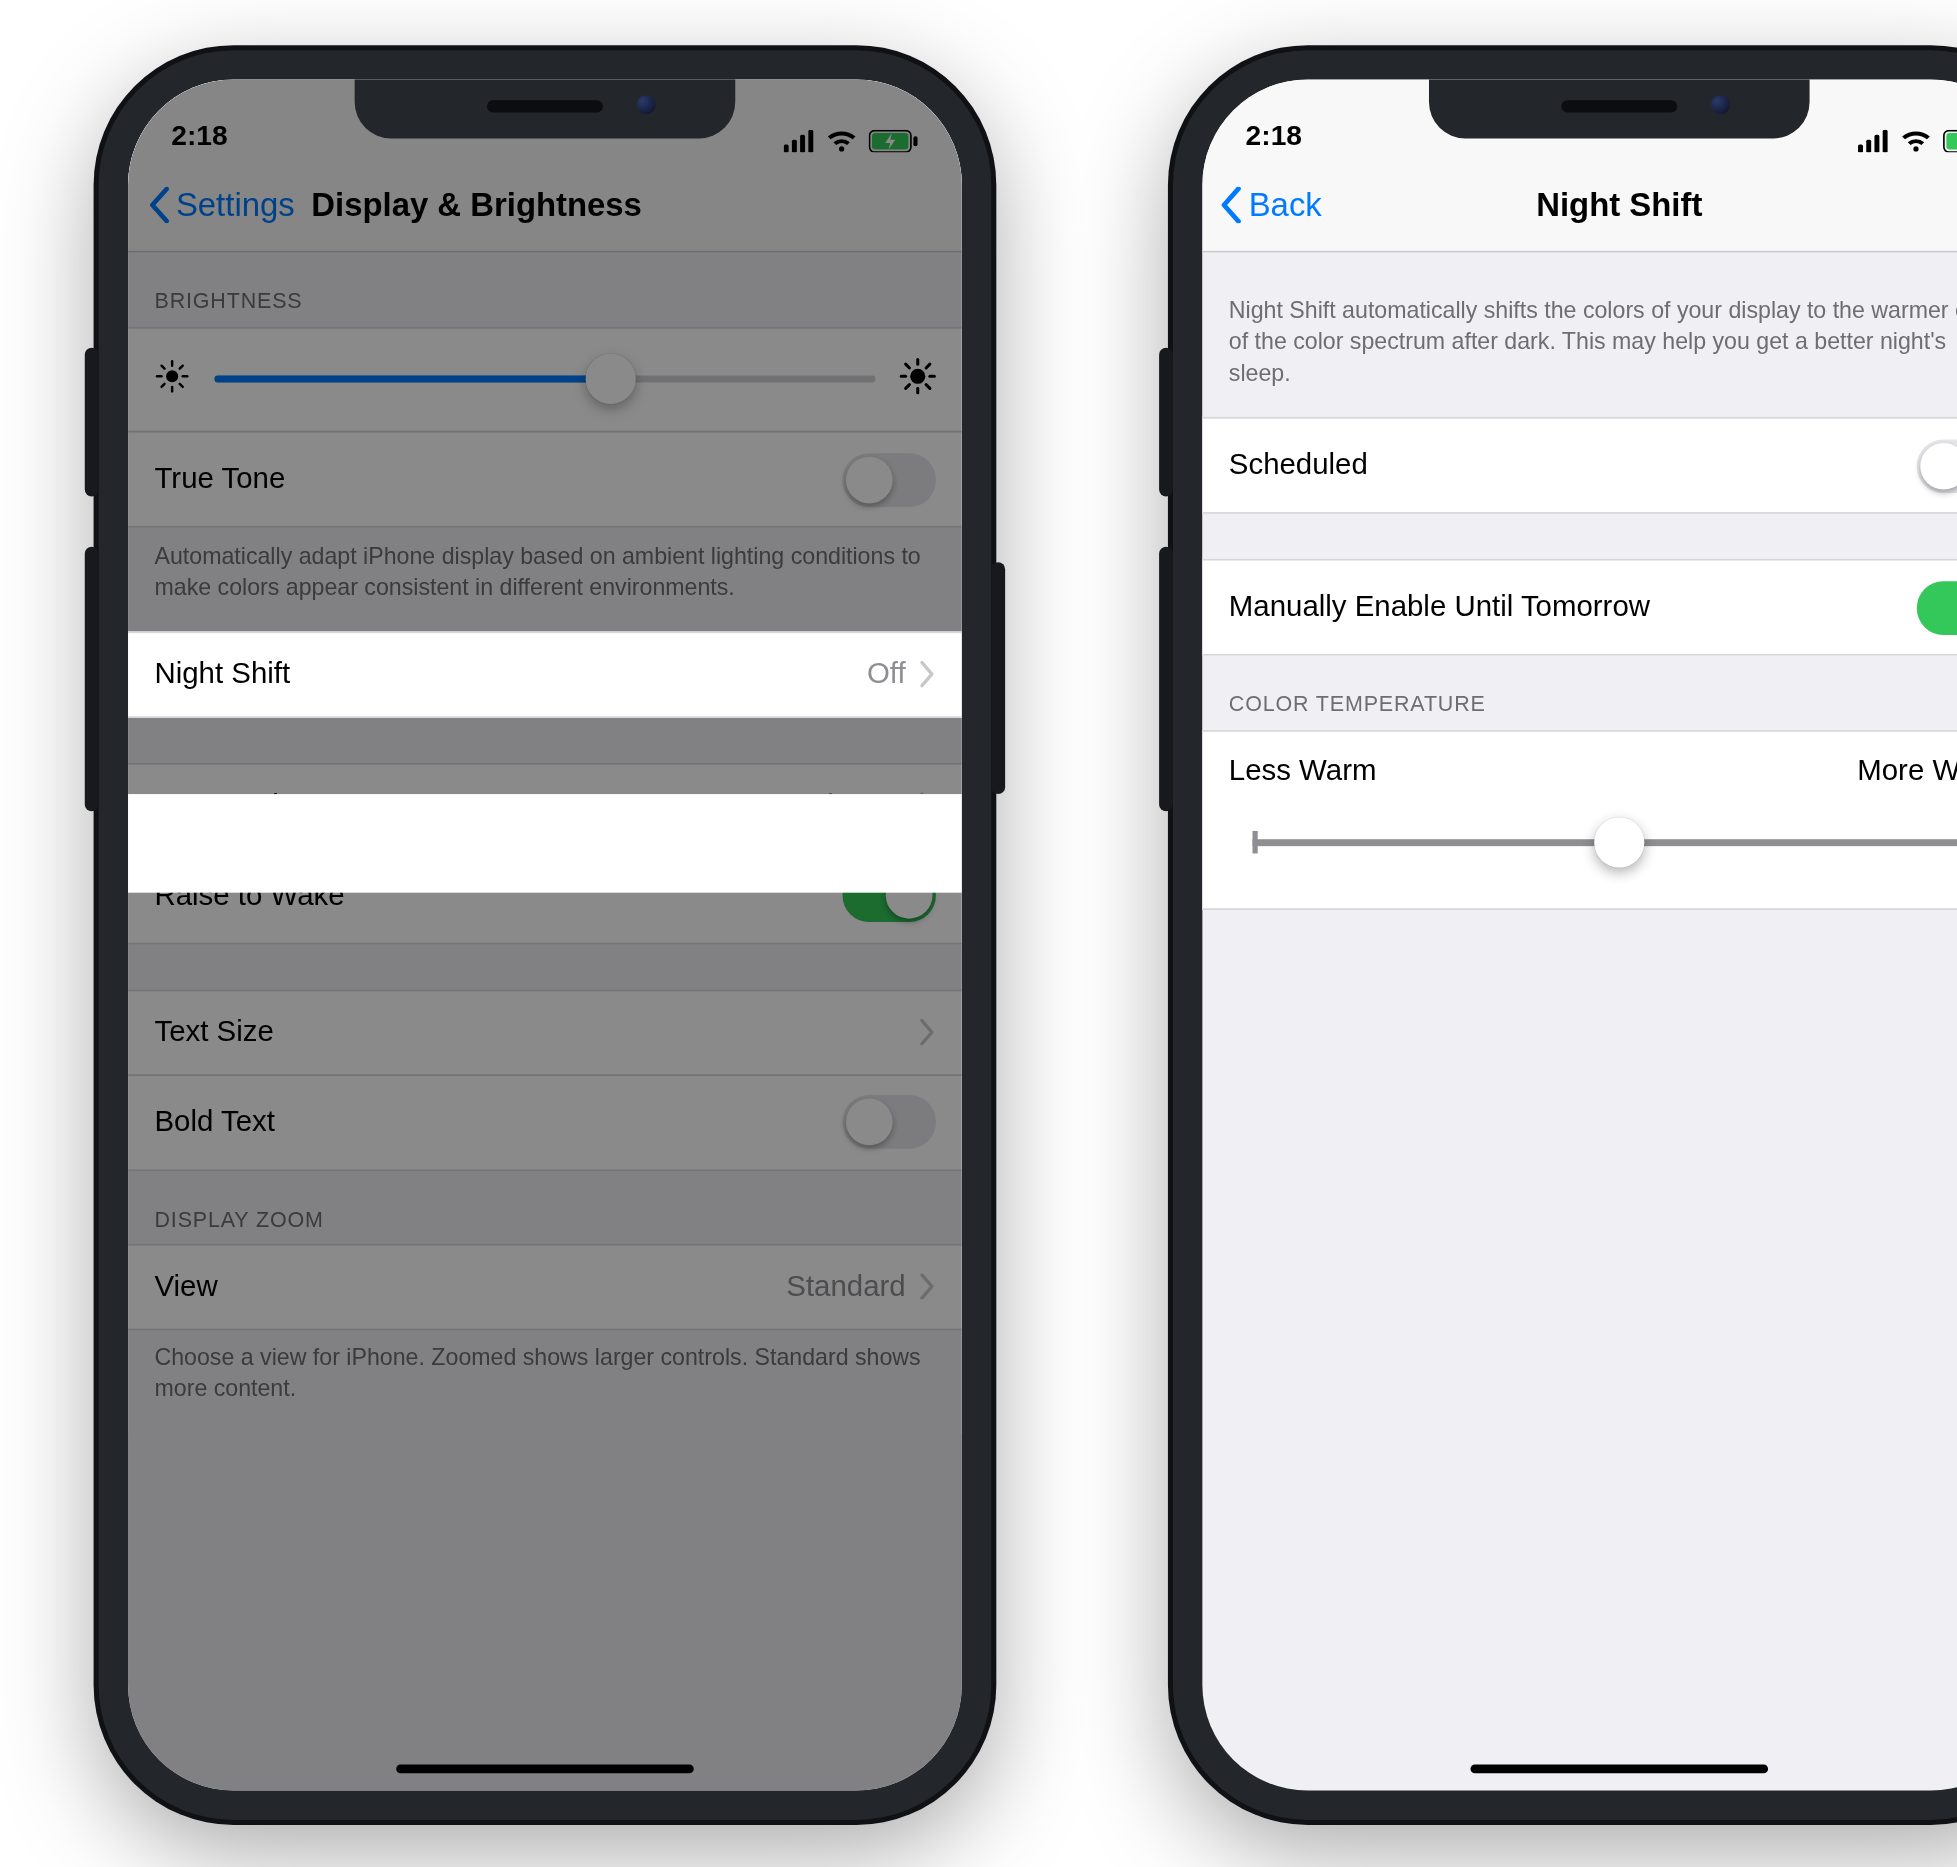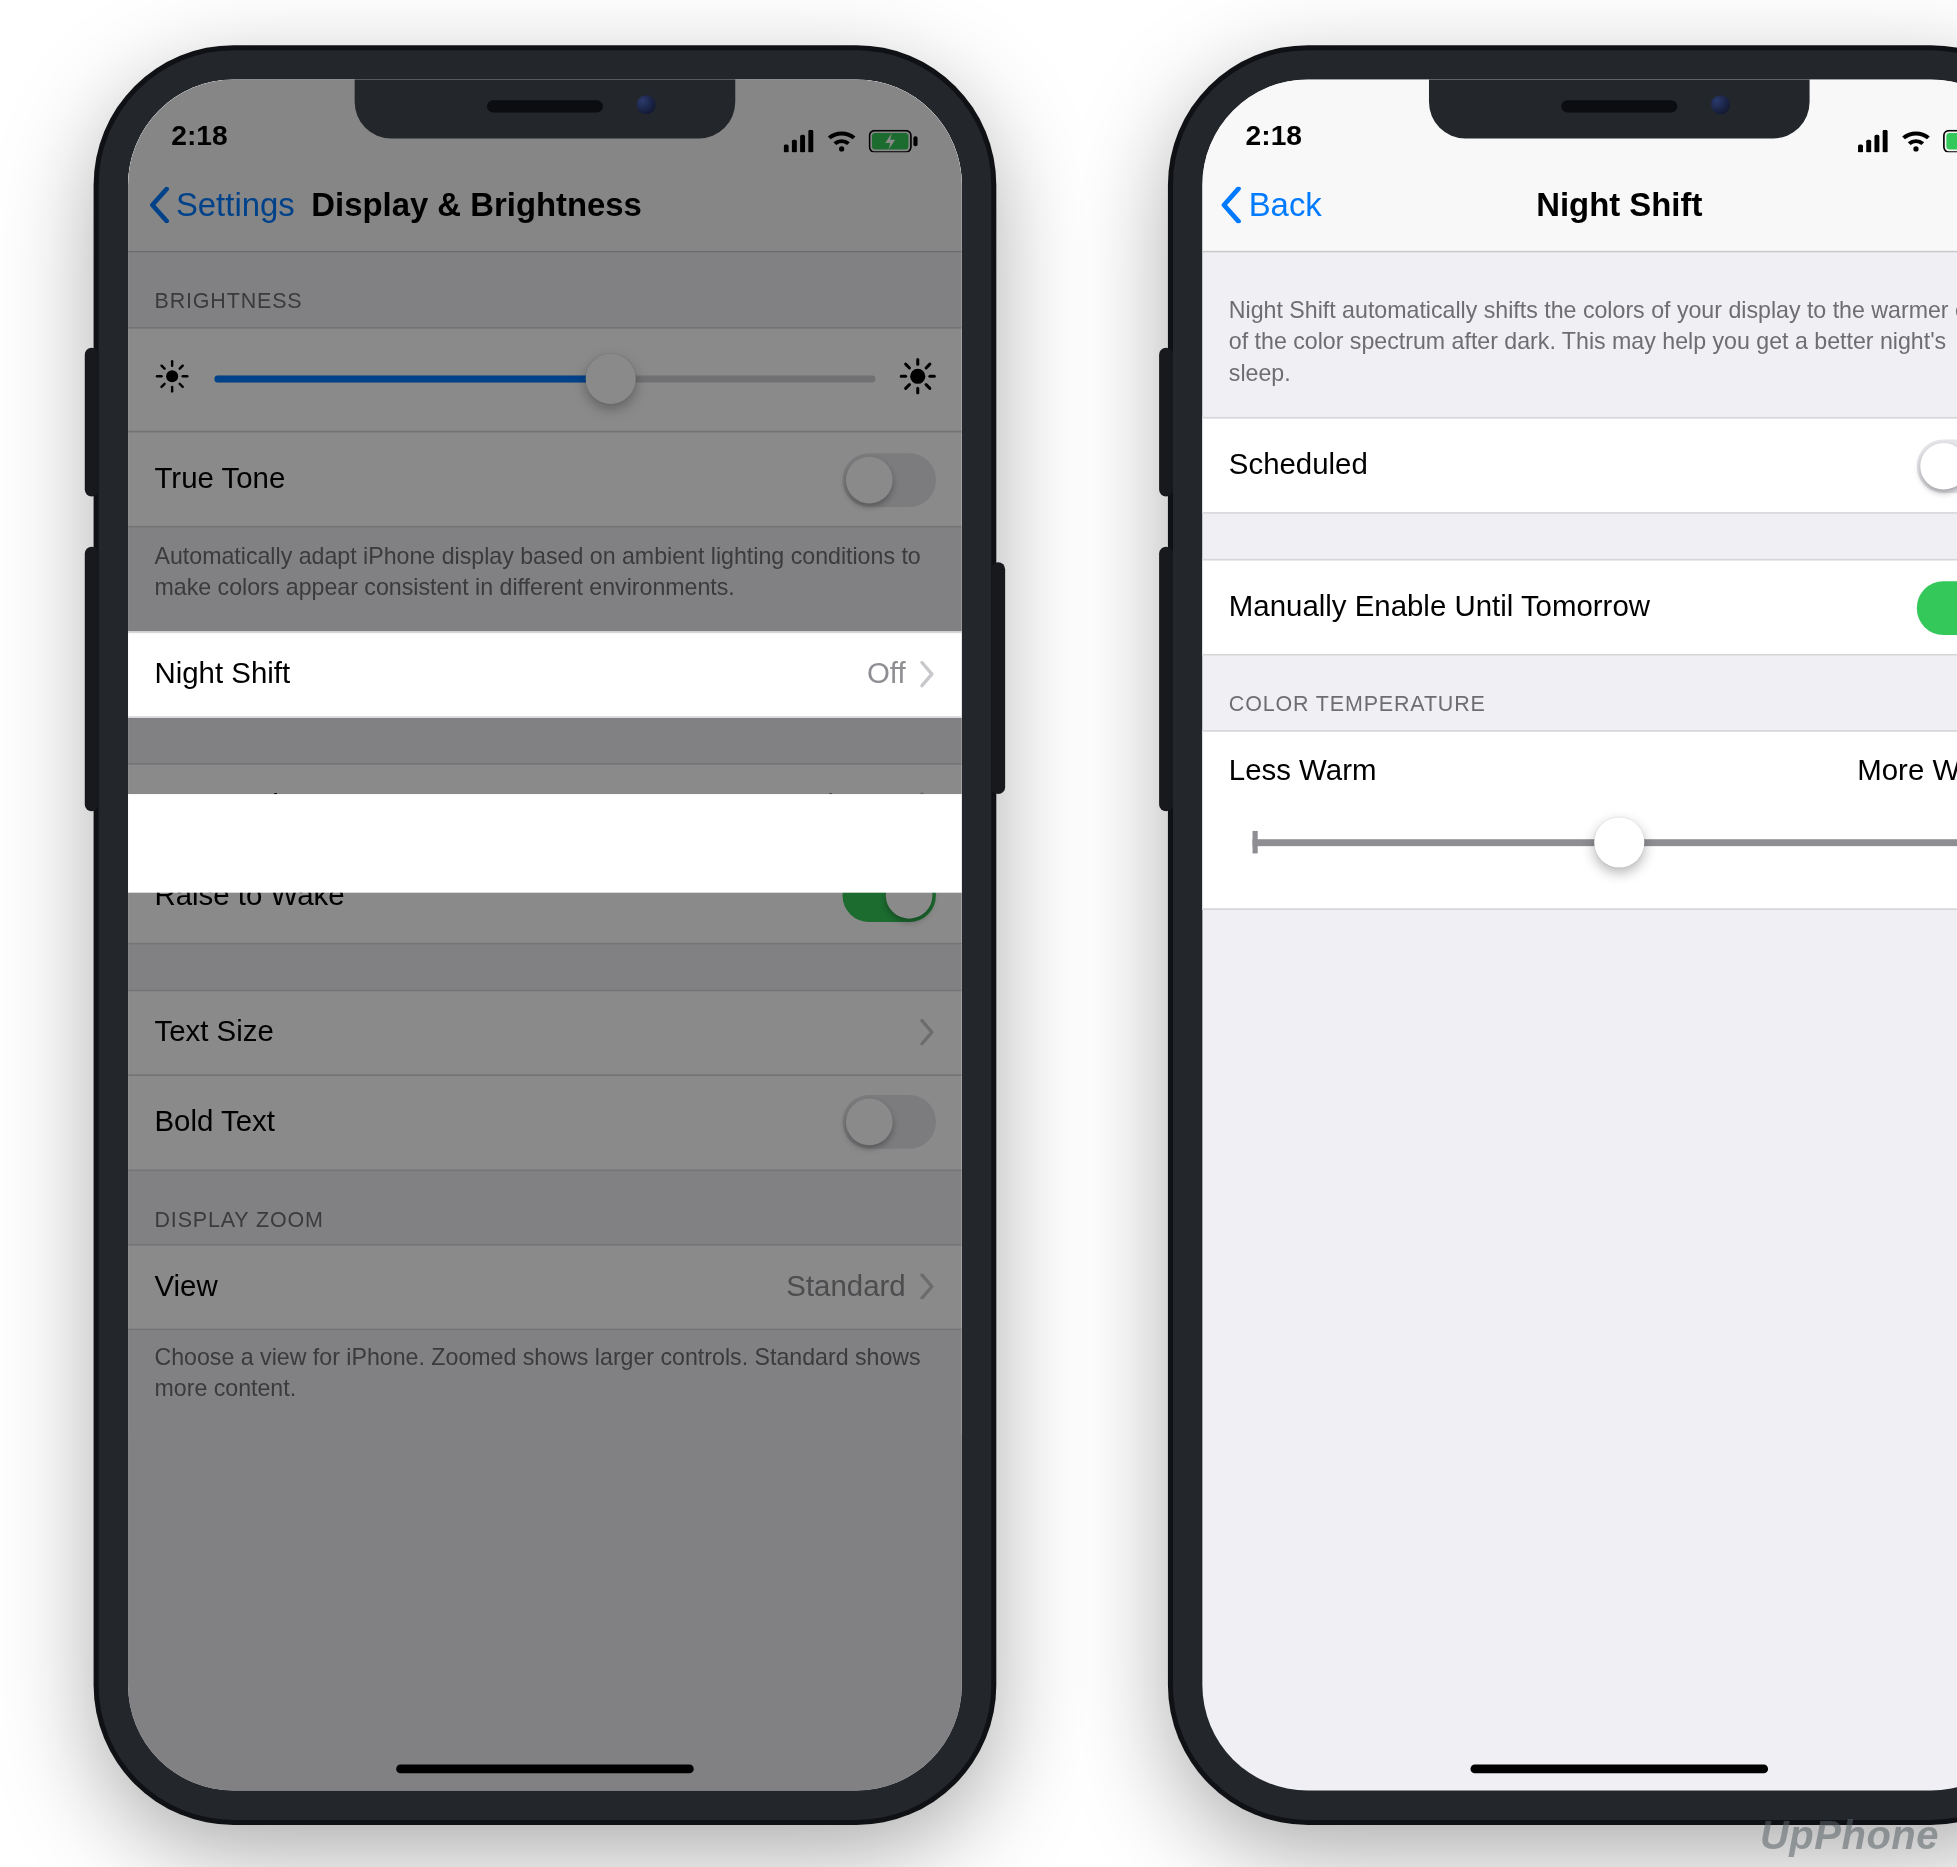--- a/index.html
+++ b/index.html
@@ -454,15 +454,14 @@
             <div class="thumb" style="left:50%"></div>
           </div>
         </div>
       </div>
     </div>
   </div>
 
 </div>
 
 <div class="watermarks">
-  <div class="wm1">UpPhone</div>
 </div>
 
 
 </body></html>

